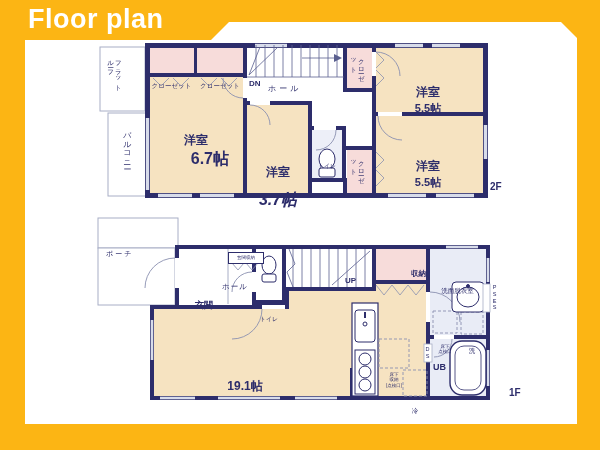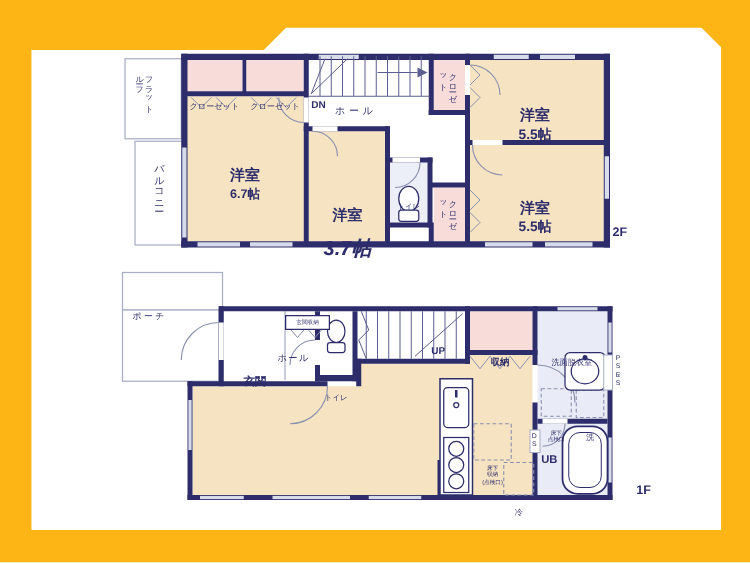--- a/index.html
+++ b/index.html
@@ -248,47 +248,49 @@
       <rect x="483" y="284" width="7" height="28" fill="#fff" stroke="#A8AEC6" stroke-width="0.8"></rect>
       <rect x="424" y="344" width="8" height="18" fill="#fff" stroke="#A8AEC6" stroke-width="0.8"></rect>
     </g>
   </svg>
 
   <span class="lbl c" style="left:149px;top:53px;width:45px;font-size:6.5px;">クローゼット</span>
   <span class="lbl c" style="left:197px;top:53px;width:46px;font-size:6.5px;">クローゼット</span>
   <span class="lbl v" style="left:107px;top:56px;height:33px;font-size:6.5px;">フラットルーフ</span>
   <span class="lbl v" style="left:122px;top:126px;height:58px;font-size:8px;">バルコニー</span>
   <span class="lbl c b" style="left:163px;top:104px;width:66px;font-size:12px;">洋室</span>
-  <span class="lbl c b" style="left:163px;top:121px;width:66px;font-size:10px;">6.7帖</span>
+  <span class="lbl c b" style="left:163px;top:121px;width:66px;font-size:16px;text-align:right;">6.7帖</span>
   <span class="lbl c b" style="left:246px;top:136px;width:64px;font-size:12px;">洋室</span>
   <span class="lbl c b" style="left:246px;top:162px;width:64px;font-size:16px;font-style:italic;">3.7帖</span>
   <span class="lbl" style="left:268px;top:84px;font-size:8px;letter-spacing:3px;">ホール</span>
   <span class="lbl b i" style="left:249px;top:79px;font-size:8px;">DN</span>
   <span class="lbl c" style="left:311px;top:134px;width:32px;font-size:6px;">トイレ</span>
   <span class="lbl v" style="left:350px;top:54px;height:26px;font-size:6.5px;">クローゼット</span>
   <span class="lbl v" style="left:350px;top:156px;height:26px;font-size:6.5px;">クローゼット</span>
   <span class="lbl c b" style="left:395px;top:56px;width:66px;font-size:12px;">洋室</span>
   <span class="lbl c b" style="left:395px;top:73px;width:66px;font-size:11px;">5.5帖</span>
   <span class="lbl c b" style="left:395px;top:130px;width:66px;font-size:12px;">洋室</span>
   <span class="lbl c b" style="left:395px;top:147px;width:66px;font-size:11px;">5.5帖</span>
   <span class="lbl b" style="left:490px;top:181px;font-size:10px;">2F</span>
 
   <span class="lbl" style="left:106px;top:250px;font-size:7px;letter-spacing:2px;">ポーチ</span>
   <span class="lbl c b" style="left:186px;top:271px;width:36px;font-size:9px;">玄関</span>
   <span class="lbl" style="left:222px;top:283px;font-size:7.5px;letter-spacing:1px;">ホール</span>
   <span class="lbl badge" style="left:228px;top:252px;width:34px;height:10px;font-size:4.5px;">玄関収納</span>
   <span class="lbl c" style="left:254px;top:287px;width:30px;font-size:6px;">トイレ</span>
   <span class="lbl b i" style="left:345px;top:276px;font-size:8px;">UP</span>
-  <span class="lbl c b" style="left:374px;top:257px;width:52px;font-size:7.5px;">収納</span>
+  <span class="lbl c b" style="left:374px;top:241px;width:52px;font-size:7.5px;text-align:right;">収納</span>
   <span class="lbl c" style="left:429px;top:258px;width:57px;font-size:6.5px;">洗面脱衣室</span>
+  <span class="lbl c b" style="left:200px;top:350px;width:90px;font-size:12px;">19.1帖</span>
   <span class="lbl c" style="left:379px;top:343px;width:30px;font-size:4.5px;">床下
 収納
 (点検口)</span>
   <span class="lbl c" style="left:403px;top:378px;width:24px;font-size:6.5px;">冷</span>
   <span class="lbl c" style="left:432px;top:315px;width:26px;font-size:4.5px;">床下
 点検口</span>
   <span class="lbl c" style="left:461px;top:318px;width:22px;font-size:6.5px;">洗</span>
   <span class="lbl b" style="left:433px;top:362px;font-size:9px;">UB</span>
   <span class="lbl v" style="left:424px;top:346px;height:16px;font-size:5.5px;">DS</span>
   <span class="lbl v" style="left:491px;top:284px;height:40px;font-size:5.5px;">PS・ES</span>
   <span class="lbl b" style="left:493px;top:387px;font-size:10px;margin-left:16px;">1F</span>
 
+  <span class="title">Floor plan</span>
 </div>
 
 </body></html>

